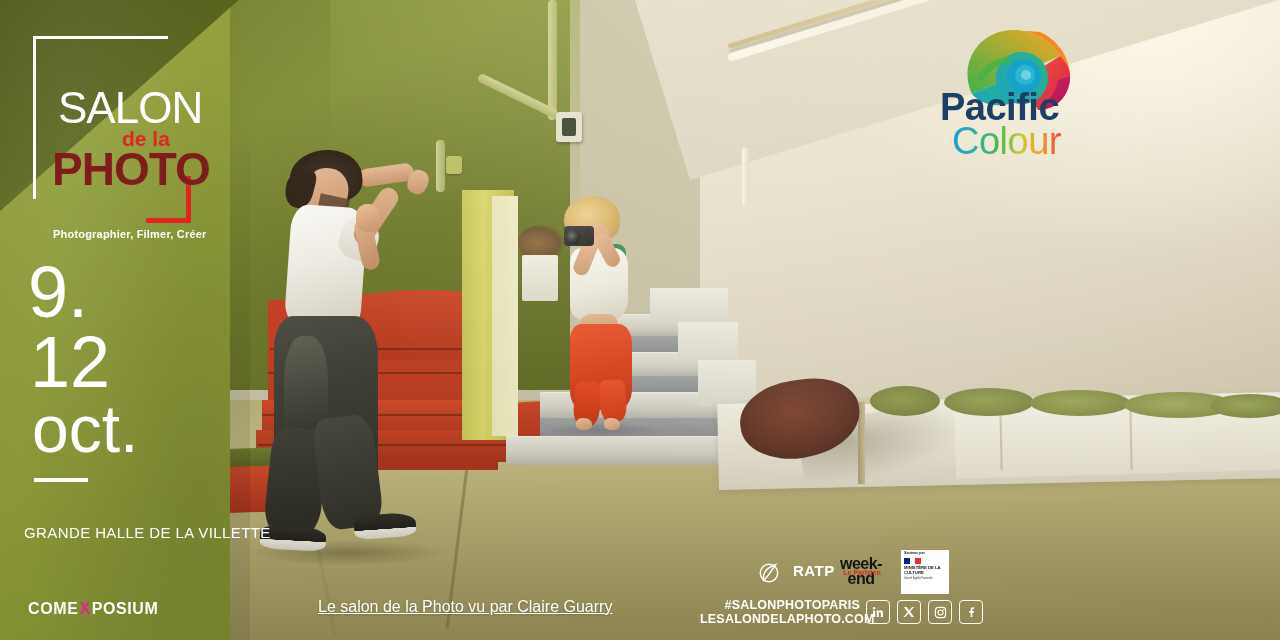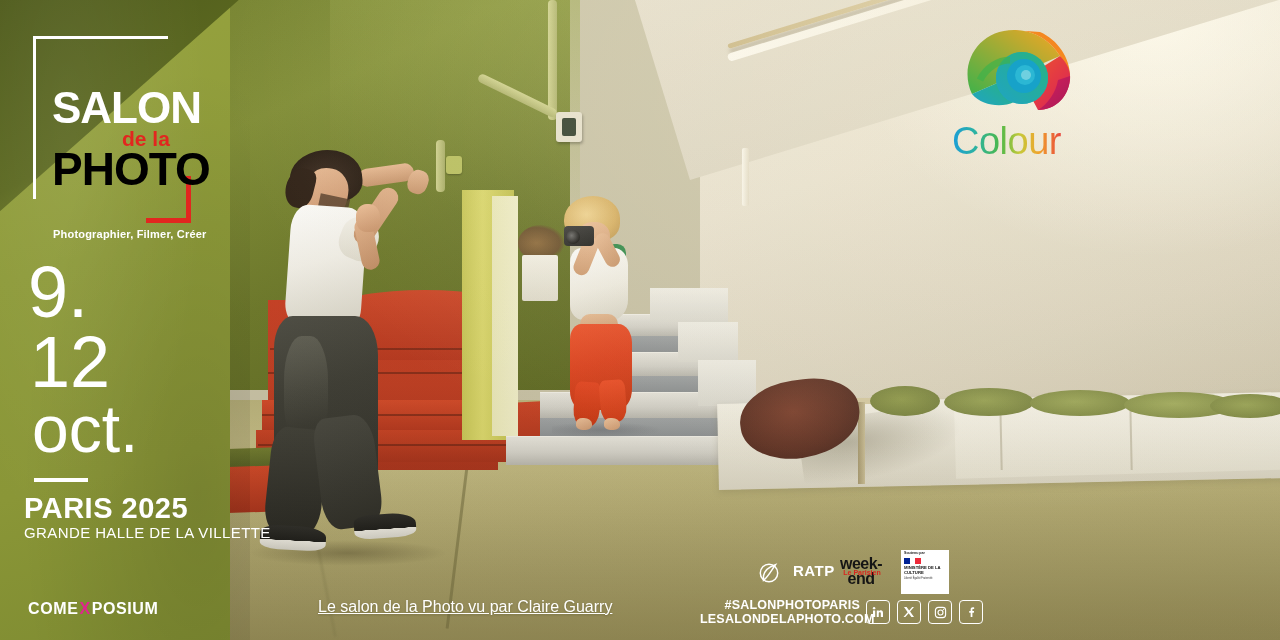--- a/index.html
+++ b/index.html
@@ -349,32 +349,32 @@
   .salon-logo { position:absolute; left: 26px; top: 28px; width: 182px; height: 200px; }
   .bracket-tl {
     position:absolute; left: 7px; top: 8px; width: 132px; height: 160px;
     border-left: 3px solid #fff; border-top: 3px solid #fff;
   }
   .bracket-br {
     position:absolute; left: 120px; top: 148px; width: 40px; height: 42px;
     border-right: 5px solid #e2261f; border-bottom: 5px solid #e2261f;
   }
   .salon-word {
-    position:absolute; left: 26px; top: 58px;
-    font-size: 44px; font-weight: 700; color:#fff; letter-spacing: -1px;
+    position:absolute; left: 32px; top: 58px;
+    font-size: 44px; font-weight: 400; color:#fff; letter-spacing: -1px;
     line-height: 1; font-family:"Liberation Sans", sans-serif;
   }
   .delas-word {
     position:absolute; left: 96px; top: 100px;
     font-size: 21px; font-weight: 700; color:#e2261f; line-height:1;
     font-family:"Liberation Sans", sans-serif;
   }
   .photo-word {
     position:absolute; left: 26px; top: 118px;
-    font-size: 46px; font-weight: 700; color:#000000; letter-spacing: -1px;
+    font-size: 46px; font-weight: 700; color:#7f1d1d; letter-spacing: -1px;
     line-height: 1; font-family:"Liberation Sans", sans-serif;
   }
   .tagline {
     position:absolute; left: 27px; top: 198px;
     font-size: 11px; font-weight: 700; color:#fff; letter-spacing: .2px;
     font-family:"Liberation Sans", sans-serif;
     text-align:center;
   }
 
   
@@ -588,21 +588,20 @@
   </div>
   <div class="tagline" style="position:absolute;left:53px;top:228px;">Photographier, Filmer, Créer</div>
 
   <div class="dates">
     <div class="d-9">9.</div>
     <div class="d-12">12</div>
     <div class="d-oct">oct.</div>
     <div class="d-underline"></div>
   </div>
 
-  <div class="city">PARIS 2025</div>
   <div class="venue">GRANDE HALLE DE LA VILLETTE</div>
 
   <div class="comex">
     <span>COME</span>
       <span class="x">X</span>
       <span>POSIUM</span>
   </div>
 
   <div class="pacific-logo">
     <svg width="130" height="108" viewBox="0 0 130 108">
@@ -635,20 +634,21 @@
       <path d="M118,58 C118,78 104,92 86,92 C96,86 104,74 106,62 Z" fill="url(#g4)"></path>
       <path d="M20,76 L66,56 C60,64 58,74 62,84 C50,90 30,88 20,76 Z" fill="url(#g5)"></path>
       <circle cx="70" cy="60" r="26" fill="#1fa4c4"></circle>
       <circle cx="70" cy="60" r="26" fill="url(#g5)" opacity=".85"></circle>
       <circle cx="72" cy="58" r="17" fill="#17a2c9"></circle>
       <circle cx="73" cy="57" r="10" fill="#2bb7d4"></circle>
       <circle cx="74" cy="57" r="5" fill="#6fd0e0"></circle>
       <path d="M28,62 C34,50 46,42 58,42" fill="none" stroke="#3fb24a" stroke-width="7" opacity=".7"></path>
     </svg>
   </div>
+  <div class="pc-word1">Pacific</div>
   <div class="pc-word2">Colour</div>
 
 
   <div class="caption">Le salon de la Photo vu par Claire Guarry</div>
 
   <div class="ratp">
     <svg class="ratp-mark" viewBox="0 0 24 24">
       <circle cx="12" cy="12" r="9.5" fill="none" stroke="#fff" stroke-width="1.6"></circle>
       <path d="M6,15 C8,6 16,4 19,3 C14,10 11,16 6,20 Z" fill="none" stroke="#fff" stroke-width="1.6"></path>
     </svg>

